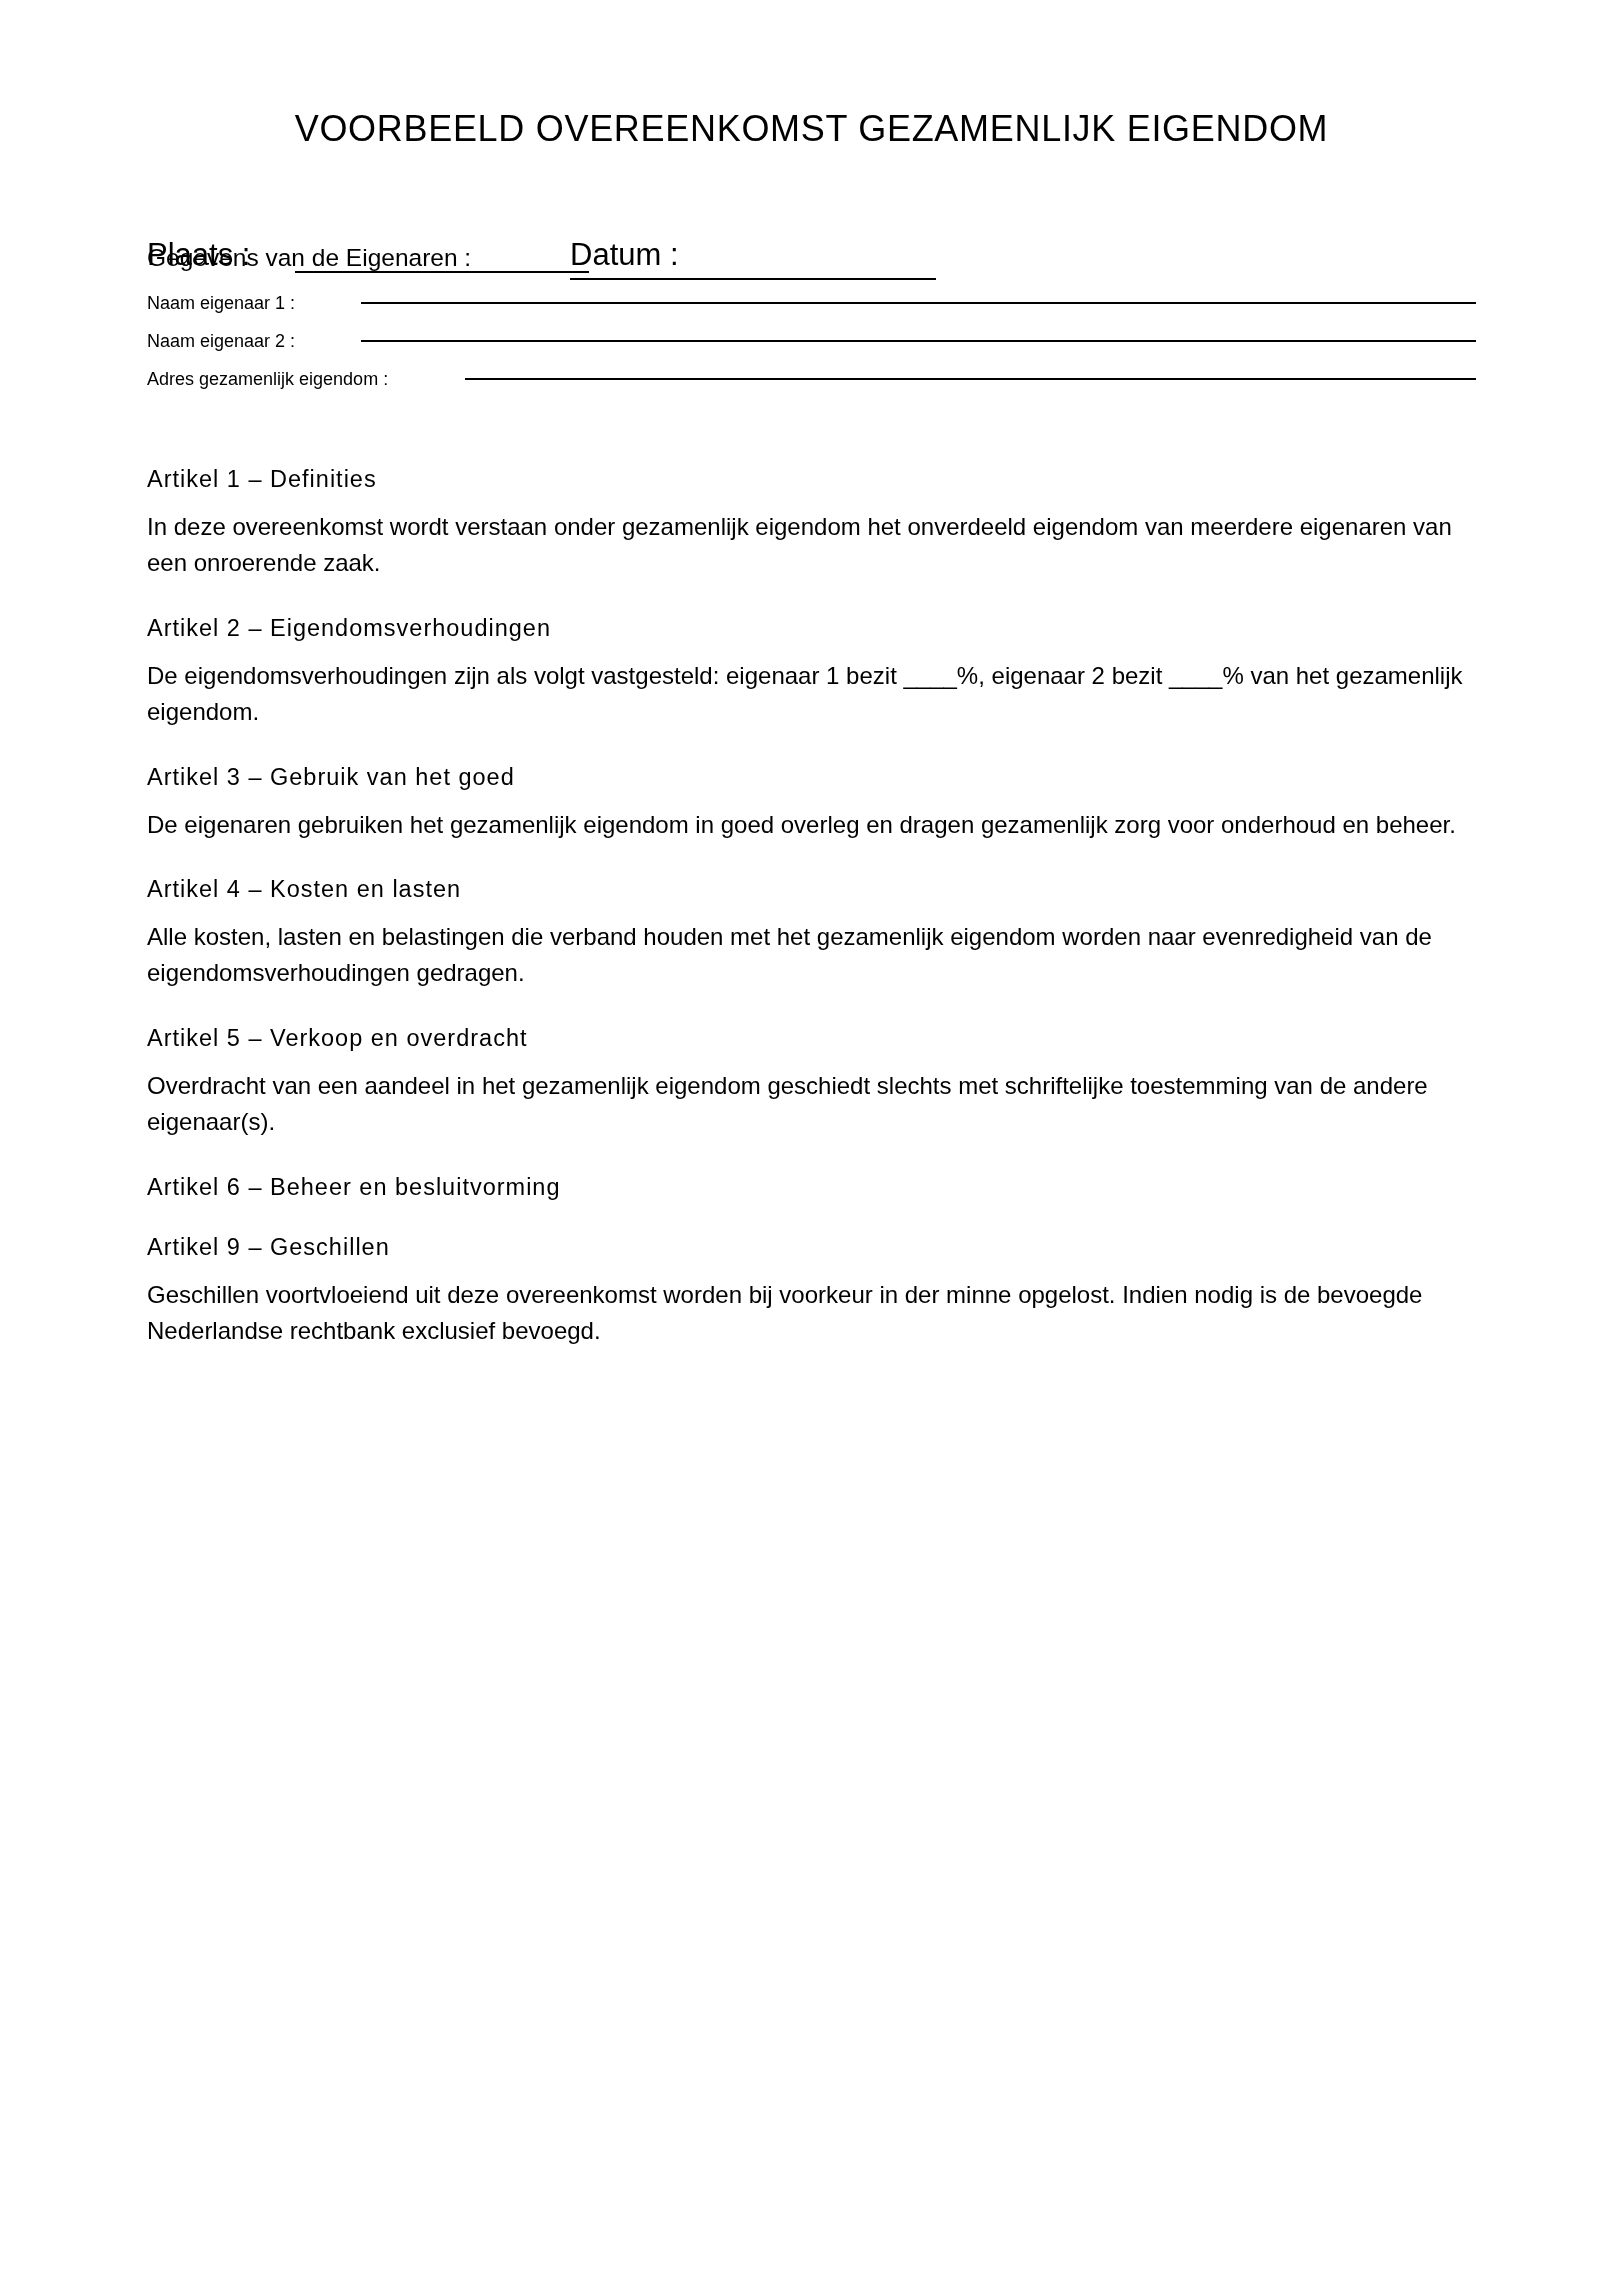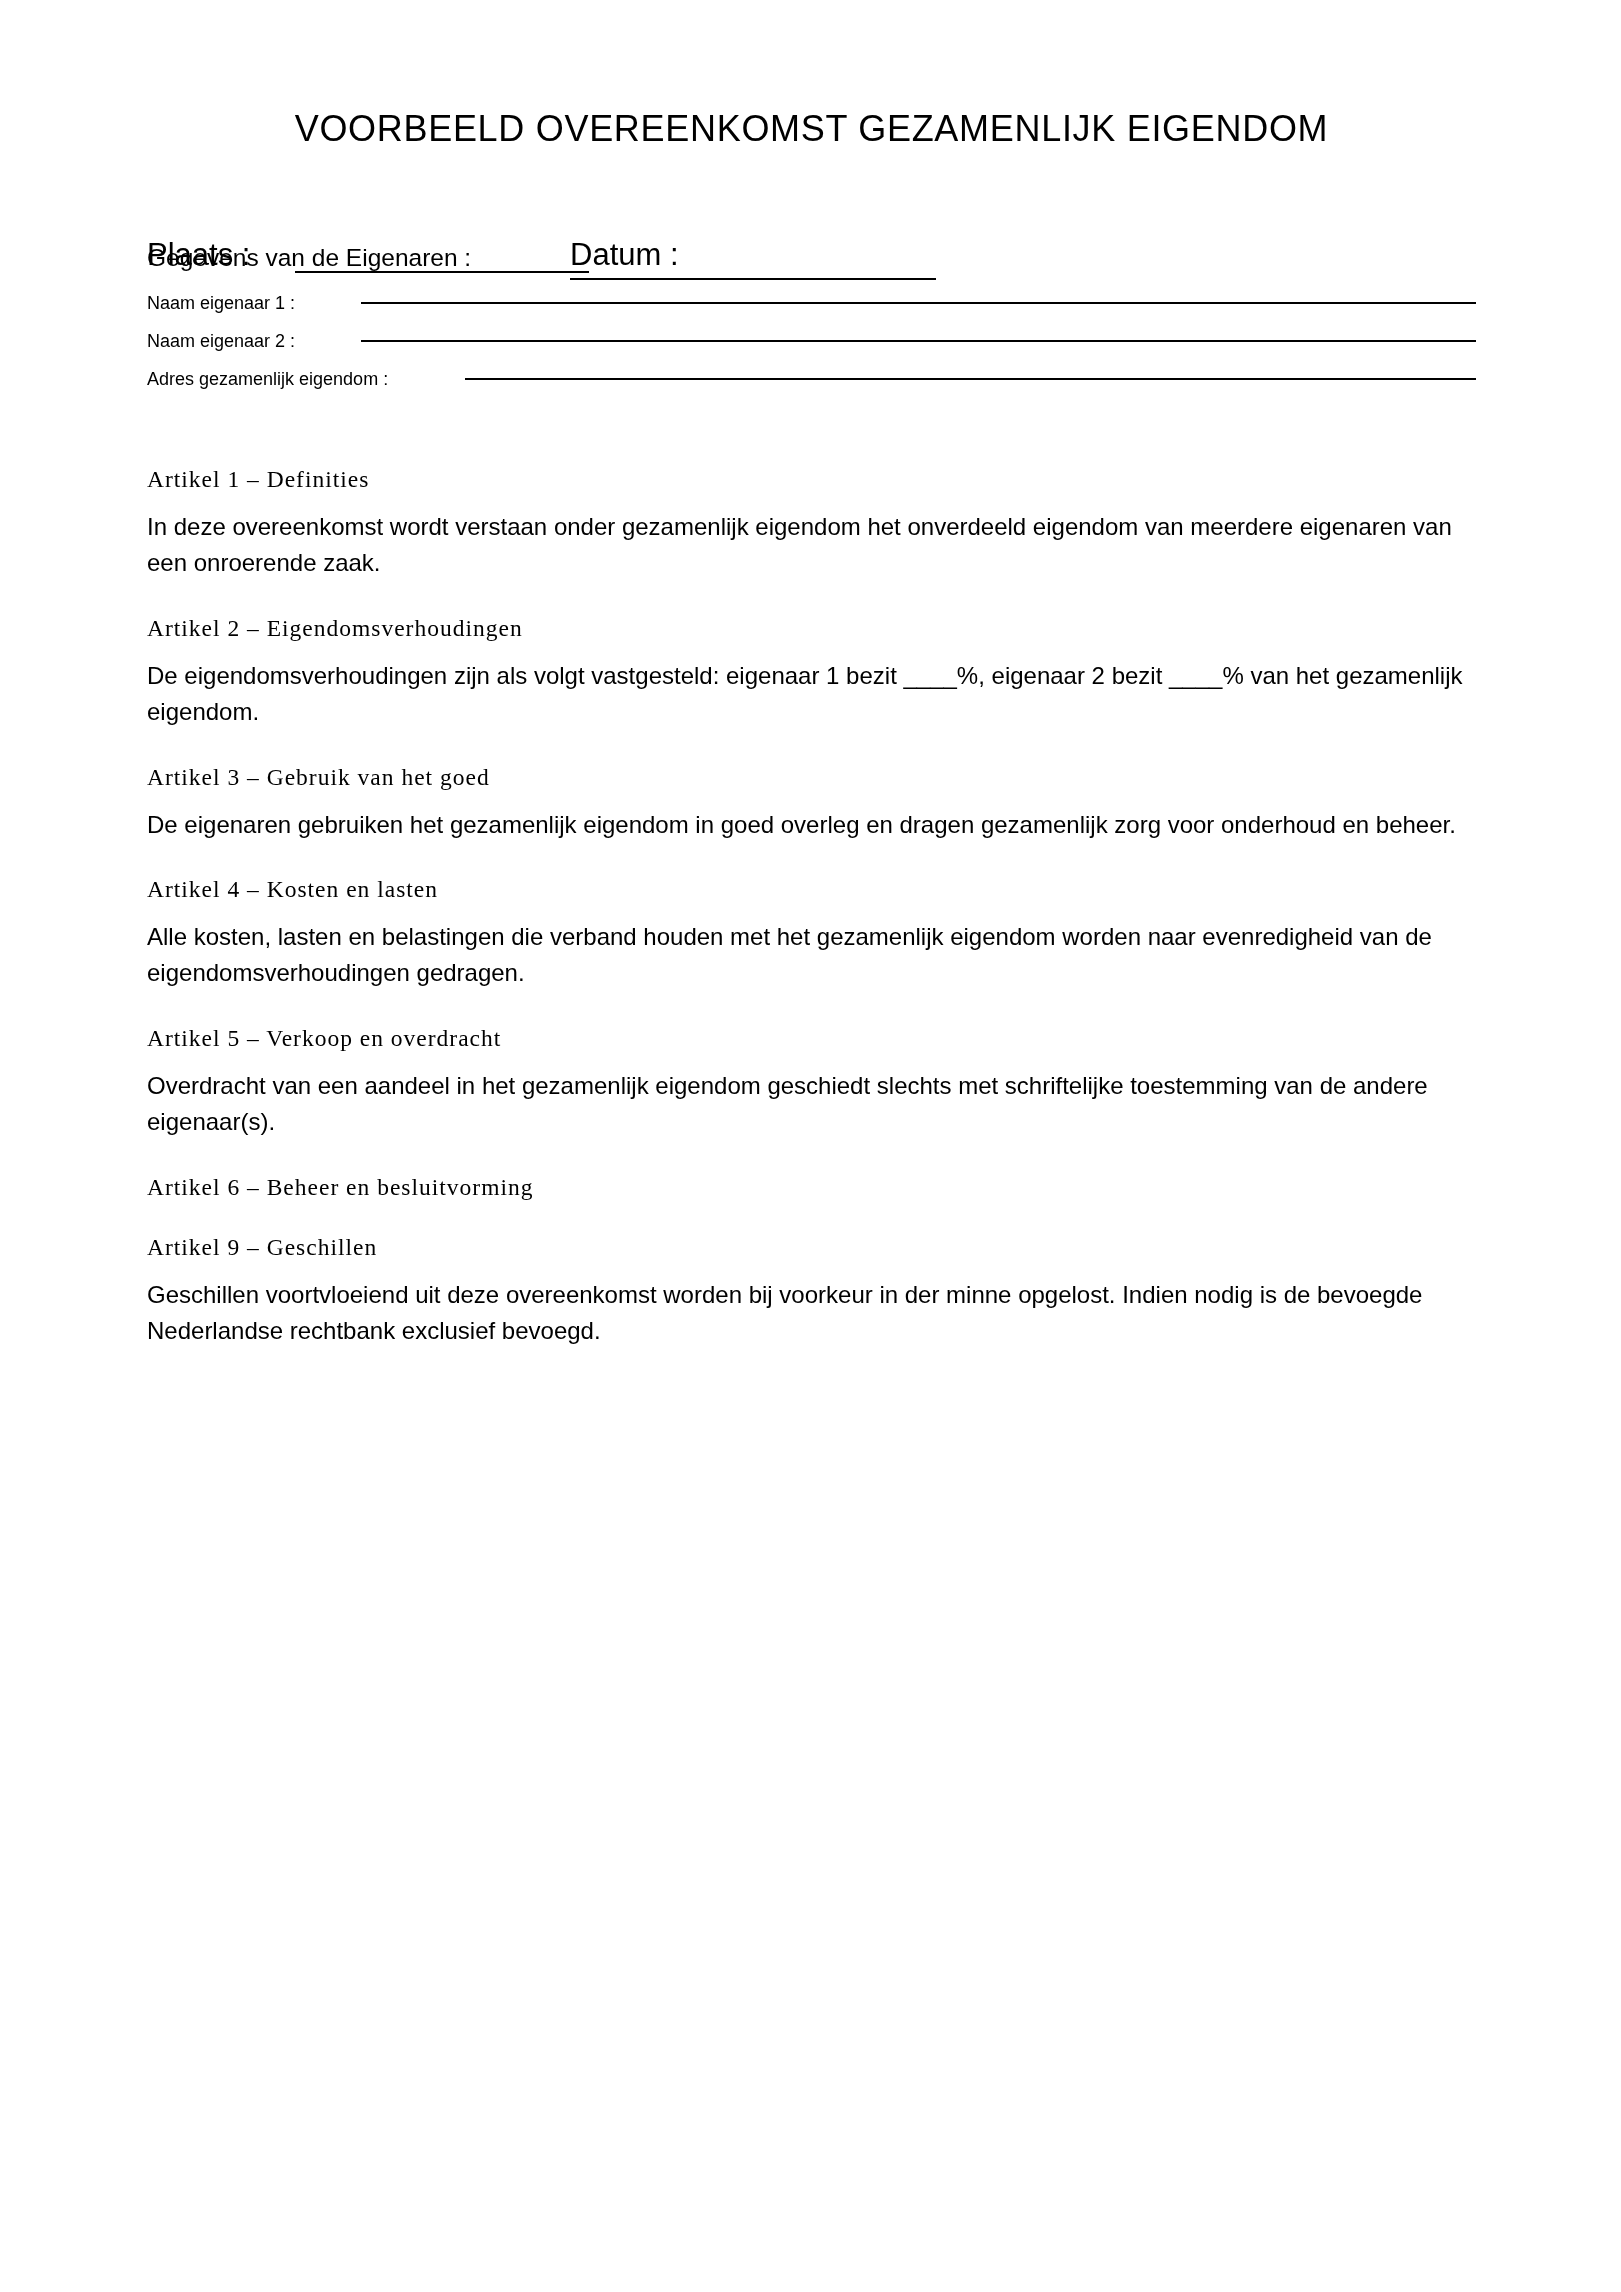--- a/index.html
+++ b/index.html
@@ -113,21 +113,20 @@
   }
   .article:last-child { margin-bottom: 0; }
 
   .article-heading {
     font-size: 23.5px;
     font-weight: 400;
     letter-spacing: 1px;
     line-height: 1.2;
     margin: 0 0 15.7px 0;
     white-space: nowrap;
-    font-family: Liberation Serif, serif;
   }
   .article-body {
     font-size: 24px;
     font-weight: 400;
     line-height: 1.52;
     margin: 0;
     text-align: left;
     max-width: 1329px;
   }
 </style>

